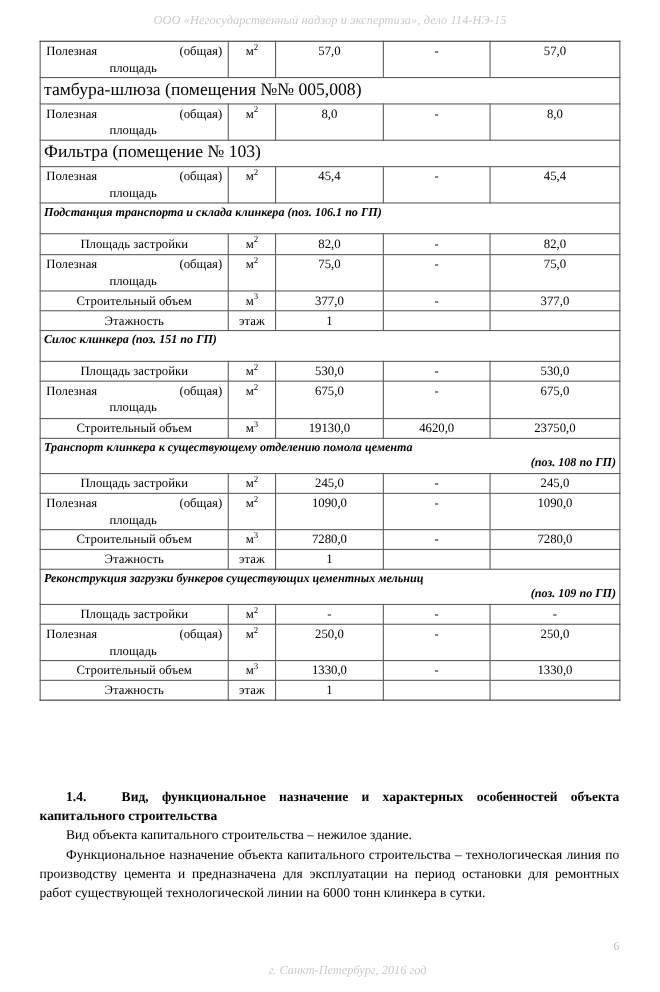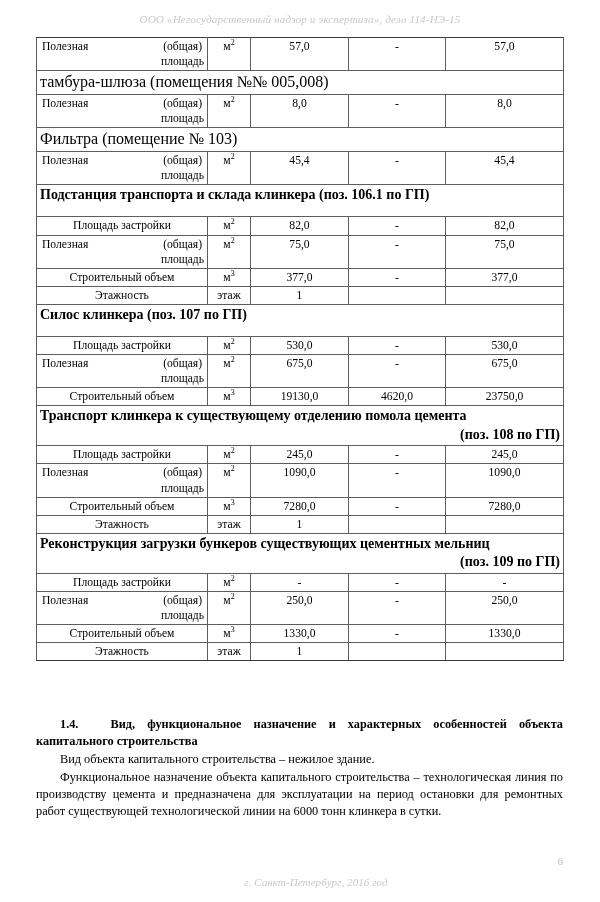--- a/index.html
+++ b/index.html
@@ -77,39 +77,40 @@
     padding-left: 2px;
     padding-right: 2px;
     white-space: nowrap;
   }
   .param-line.single {
     text-align: center;
     text-align-last: center;
   }
   .param-cont {
     display: block;
-    text-align: right;
+    text-align: center;
     padding-left: 0px;
     margin-left: -2px;
   }
 
   td.unit, td.val {
     text-align: center;
   }
   td.unit { padding-left: 0; padding-right: 0; }
   sup {
     font-size: 8px;
     vertical-align: super;
     line-height: 0;
   }
 
   
   td.section {
+    font-style: italic;
     font-weight: bold;
-    font-size: 14px;
+    font-size: 11px;
     border-top: 1.6px solid #3a3a3a;
     padding-top: 2px;
     padding-left: 18px;
     padding-bottom: 14px;
     line-height: 1.32;
   }
   td.section.tight {
     padding-bottom: 12px;
   }
   td.section .l2 {
@@ -261,21 +262,21 @@
           <tr>
             <td class="param">
               <span class="param-line single">Этажность</span>
             </td>
             <td class="unit">этаж</td>
             <td class="val">1</td>
             <td class="val"></td>
             <td class="val"></td>
           </tr>
           <tr>
-            <td colspan="5" class="section tight"><span>Силос клинкера (поз. 107 по ГП)</span></td>
+            <td colspan="5" class="section tight"><span>Силос клинкера (поз. 151 по ГП)</span></td>
           </tr>
           <tr>
             <td class="param">
               <span class="param-line single">Площадь застройки</span>
             </td>
             <td class="unit">м<sup>2</sup></td>
             <td class="val">530,0</td>
             <td class="val">-</td>
             <td class="val">530,0</td>
           </tr>

